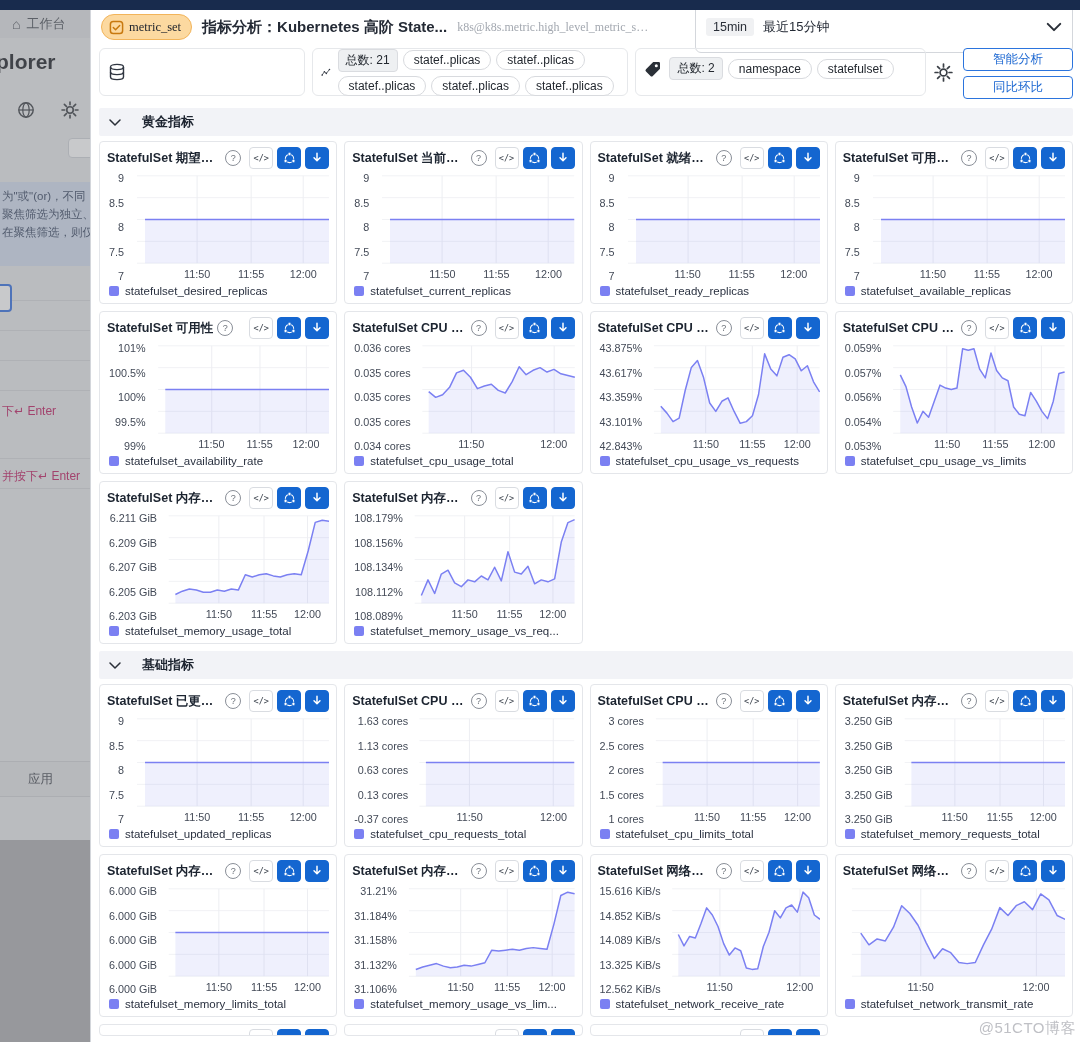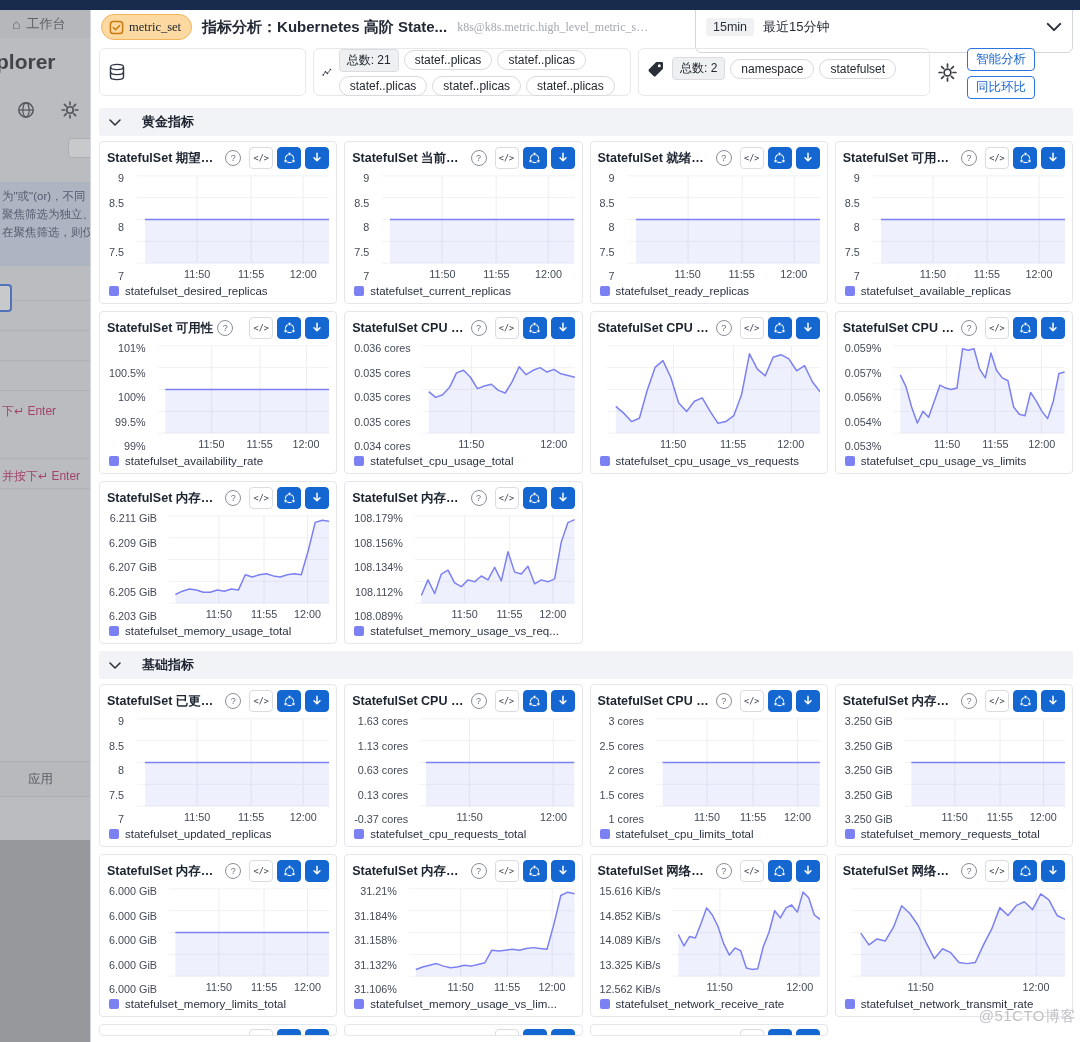--- a/index.html
+++ b/index.html
@@ -42,21 +42,21 @@
   .g1{width:207px;}
   .g2{width:318px;}
   .g3{width:292px;align-items:flex-start;padding-top:5px;}
   .chipcol{display:flex;flex-direction:column;gap:3px;flex:1;}
   .chipwrap{display:flex;flex-wrap:wrap;gap:4px 5px;align-items:center;}
   .chip{border:1px solid #d8dade;border-radius:12px;background:#fff;padding:2px 10px;font-size:12px;color:#23282f;white-space:nowrap;}
   .g1 .chip{text-align:center;}
   .count-badge{background:#eef0f2;border:1px solid #dadce0;border-radius:4px;padding:2px 7px;font-size:12px;color:#23282f;white-space:nowrap;}
   .gearbox{margin-top:14px;flex:none;}
   .actioncol{margin-left:2px;display:flex;flex-direction:column;gap:5px;flex:none;}
-  .btn-outline{width:68px;height:23px;background:#fff;border:1px solid #2b74dd;border-radius:4px;color:#1a66d1;font-size:12.5px;display:flex;align-items:center;justify-content:center;cursor:pointer;font-family:inherit;}
+  .btn-outline{width:110px;height:23px;background:#fff;border:1px solid #2b74dd;border-radius:4px;color:#1a66d1;font-size:12.5px;display:flex;align-items:center;justify-content:center;cursor:pointer;font-family:inherit;}
 
   .section-bar{margin:4px 8px 0 8px;height:28px;background:#f2f3f7;border-radius:2px;display:flex;align-items:center;gap:21px;padding-left:10px;}
   .section-title{font-size:13px;font-weight:bold;color:#1d2430;}
   .grid{margin:5px 8px 7px 8px;display:grid;grid-template-columns:repeat(4,1fr);gap:7px;}
 
   .card{border:1px solid #e4e6ea;border-radius:4px;background:#fff;height:163px;box-sizing:border-box;padding:4px 7px 3px 7px;display:flex;flex-direction:column;overflow:hidden;}
   .card.stub{height:12px;padding-top:3px;}
   .card-head{display:flex;align-items:center;gap:4px;height:24px;flex:none;}
   .card-title{font-size:12.5px;font-weight:bold;color:#1c2430;white-space:nowrap;overflow:hidden;text-overflow:ellipsis;min-width:0;}
   .help{flex:none;width:14px;height:14px;border:1px solid #8a8f98;border-radius:50%;color:#6a7078;font-size:9px;display:flex;align-items:center;justify-content:center;}
@@ -67,21 +67,21 @@
   .chart-body{flex:1;display:flex;min-height:0;margin-top:2px;}
   .ycol{flex:none;display:flex;flex-direction:column;justify-content:space-between;align-items:flex-end;padding:0 5px 0 2px;font-size:10.8px;color:#434a57;white-space:nowrap;}
   .plotwrap{flex:1;display:flex;flex-direction:column;min-width:0;}
   .plot{flex:1;position:relative;}
   .chart-svg{position:absolute;inset:0;width:100%;height:100%;}
   .xrow{height:15px;position:relative;font-size:10.8px;color:#434a57;flex:none;}
   .xrow span{position:absolute;top:1px;transform:translateX(-50%);white-space:nowrap;}
   .legend{height:18px;flex:none;display:flex;align-items:center;gap:6px;padding-left:2px;overflow:hidden;}
   .legend-sq{flex:none;width:10px;height:10px;border-radius:2px;}
   .legend-label{font-size:11.5px;color:#2a3140;white-space:nowrap;overflow:hidden;text-overflow:ellipsis;}
-  .watermark{position:absolute;right:5px;bottom:16px;font-size:15px;color:rgba(188,189,194,0.95);letter-spacing:0.5px;pointer-events:none;text-align:right;}
+  .watermark{position:absolute;right:5px;bottom:4px;font-size:15px;color:rgba(188,189,194,0.95);letter-spacing:0.5px;pointer-events:none;text-align:right;}
 </style>
 </head>
 <body>
 
 <div class="topbar"></div>
 
 <aside class="rail">
   <div class="rail-top">
     <span class="home-ic">⌂</span>
     <span>工作台</span>
@@ -535,20 +535,27 @@
                 <circle cx="12.2" cy="10.6" r="1.8" fill="#fff" stroke="#1466d0" stroke-width="0.9"></circle>
               </svg>
       </button>
       <button class="btn btn-blue">
         <svg width="14" height="14" viewBox="0 0 16 16">
                 <path d="M8 2.5v8.5M4.6 7.8L8 11.2l3.4-3.4" fill="none" stroke="#fff" stroke-width="1.7" stroke-linecap="round" stroke-linejoin="round"></path>
               </svg>
       </button>
     </div>
     <div class="chart-body">
+      <div class="ycol">
+              <span>43.875%</span>
+              <span>43.617%</span>
+              <span>43.359%</span>
+              <span>43.101%</span>
+              <span>42.843%</span>
+            </div>
       <div class="plotwrap">
         <div class="plot">
                 <svg viewBox="0 0 100 100" preserveAspectRatio="none" class="chart-svg">
                   <line x1="4" y1="4" x2="100" y2="4" stroke="#f1f2f5" stroke-width="1" vector-effect="non-scaling-stroke"></line>
                   <line x1="4" y1="27" x2="100" y2="27" stroke="#f1f2f5" stroke-width="1" vector-effect="non-scaling-stroke"></line>
                   <line x1="4" y1="50" x2="100" y2="50" stroke="#f1f2f5" stroke-width="1" vector-effect="non-scaling-stroke"></line>
                   <line x1="4" y1="73" x2="100" y2="73" stroke="#f1f2f5" stroke-width="1" vector-effect="non-scaling-stroke"></line>
                   <line x1="4" y1="96" x2="100" y2="96" stroke="#f1f2f5" stroke-width="1" vector-effect="non-scaling-stroke"></line>
                   <line x1="34" y1="4" x2="34" y2="96" stroke="#edeef2" stroke-width="1" vector-effect="non-scaling-stroke"></line>
                   <line x1="61" y1="4" x2="61" y2="96" stroke="#edeef2" stroke-width="1" vector-effect="non-scaling-stroke"></line>

